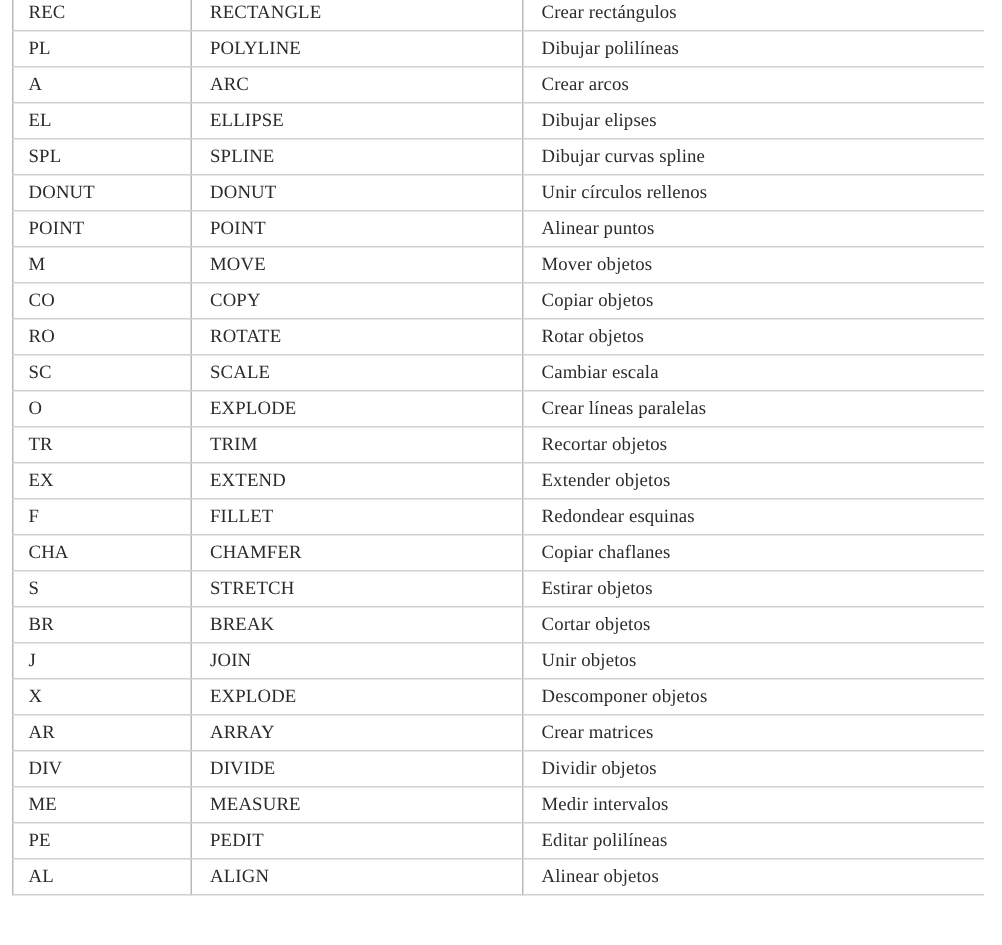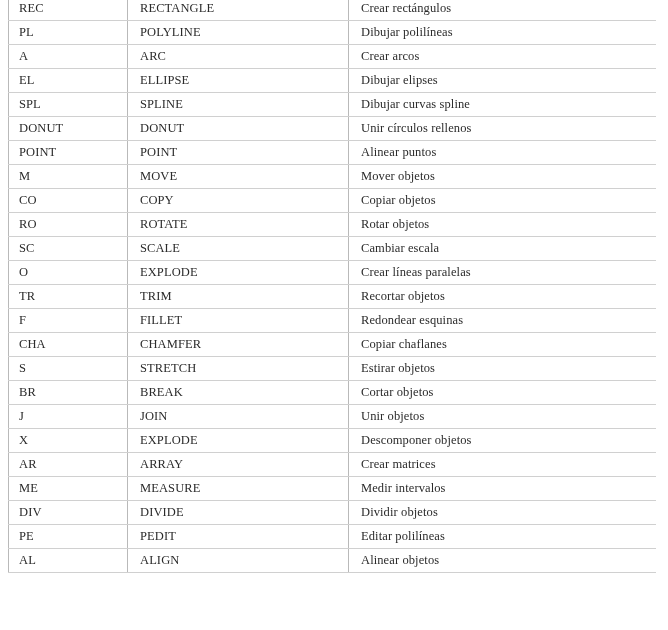--- a/index.html
+++ b/index.html
@@ -150,20 +150,25 @@
             <td class="cell-alias">O</td>
             <td class="cell-cmd">EXPLODE</td>
             <td class="cell-desc">Crear líneas paralelas</td>
           </tr>
           <tr>
             <td class="cell-alias">TR</td>
             <td class="cell-cmd">TRIM</td>
             <td class="cell-desc">Recortar objetos</td>
           </tr>
           <tr>
+            <td class="cell-alias">EX</td>
+            <td class="cell-cmd">EXTEND</td>
+            <td class="cell-desc">Extender objetos</td>
+          </tr>
+          <tr>
             <td class="cell-alias">F</td>
             <td class="cell-cmd">FILLET</td>
             <td class="cell-desc">Redondear esquinas</td>
           </tr>
           <tr>
             <td class="cell-alias">CHA</td>
             <td class="cell-cmd">CHAMFER</td>
             <td class="cell-desc">Copiar chaflanes</td>
           </tr>
           <tr>
@@ -185,28 +190,28 @@
             <td class="cell-alias">X</td>
             <td class="cell-cmd">EXPLODE</td>
             <td class="cell-desc">Descomponer objetos</td>
           </tr>
           <tr>
             <td class="cell-alias">AR</td>
             <td class="cell-cmd">ARRAY</td>
             <td class="cell-desc">Crear matrices</td>
           </tr>
           <tr>
+            <td class="cell-alias">DIV</td>
+            <td class="cell-cmd">DIVIDE</td>
+            <td class="cell-desc">Dividir objetos</td>
+          </tr>
+          <tr>
             <td class="cell-alias">ME</td>
             <td class="cell-cmd">MEASURE</td>
             <td class="cell-desc">Medir intervalos</td>
-          </tr>
-          <tr>
-            <td class="cell-alias">DIV</td>
-            <td class="cell-cmd">DIVIDE</td>
-            <td class="cell-desc">Dividir objetos</td>
           </tr>
           <tr>
             <td class="cell-alias">PE</td>
             <td class="cell-cmd">PEDIT</td>
             <td class="cell-desc">Editar polilíneas</td>
           </tr>
           <tr>
             <td class="cell-alias">AL</td>
             <td class="cell-cmd">ALIGN</td>
             <td class="cell-desc">Alinear objetos</td>

